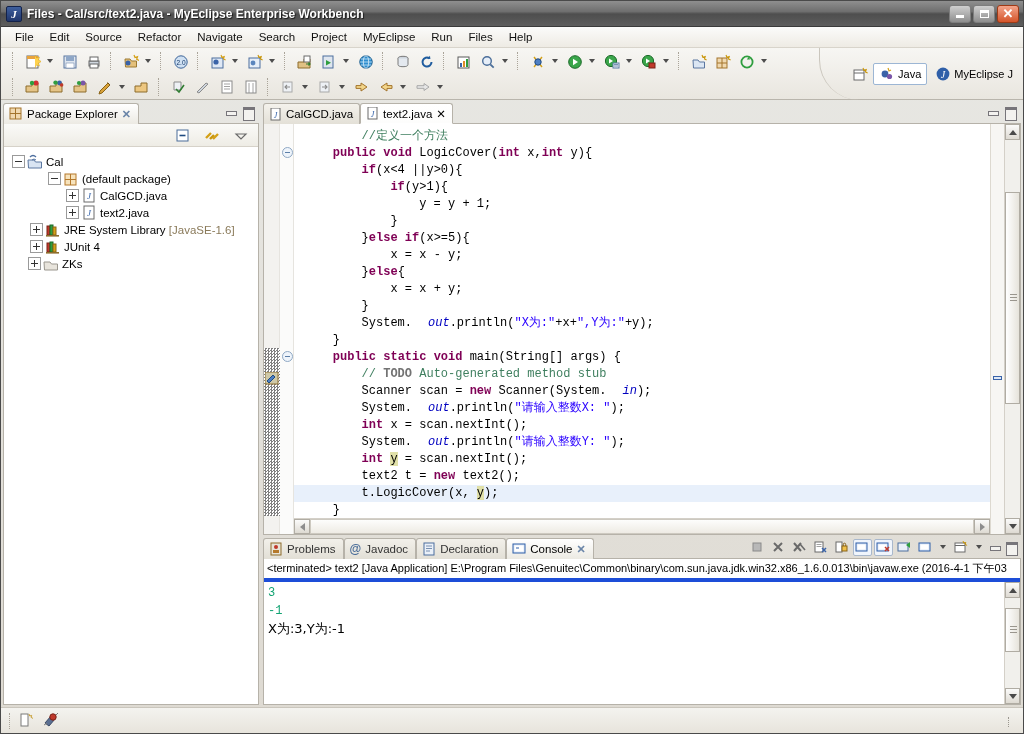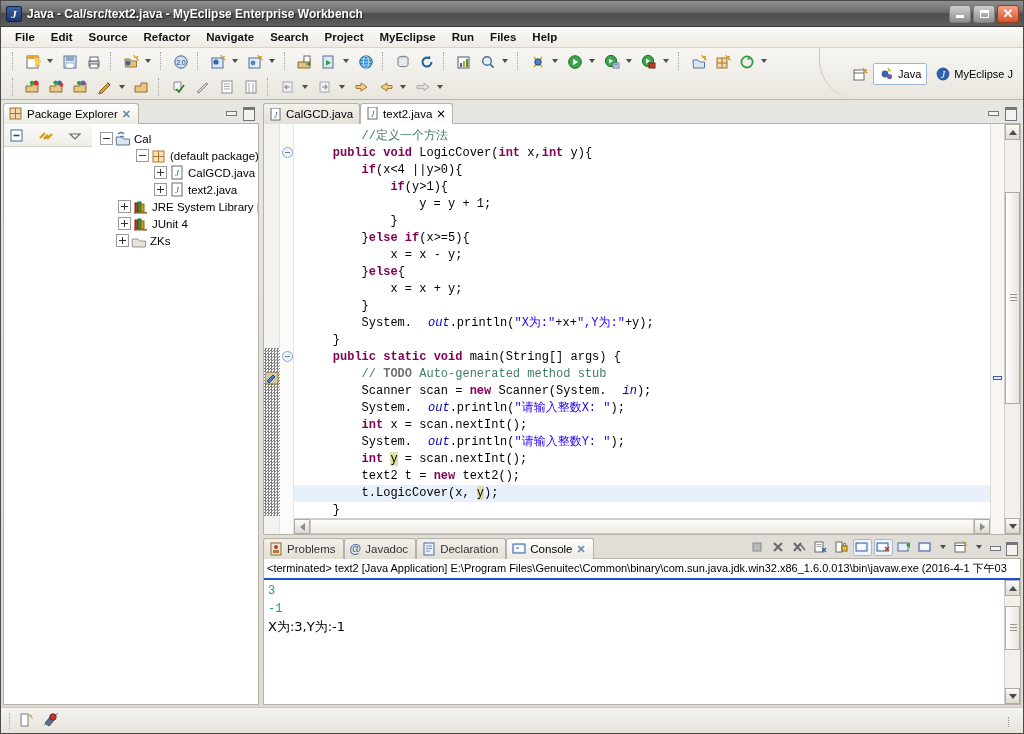--- a/index.html
+++ b/index.html
@@ -55,21 +55,21 @@
 
   
   .menubar {
     height: 21px; flex: 0 0 21px;
     display: flex; align-items: center;
     background: linear-gradient(#fbfbfa, #eeebe4);
     border-bottom: 1px solid #d8d4cb;
     padding-left: 6px;
   }
   .menu-item {
-    padding: 2px 8px; color: #111; font-size: 11.5px; white-space: nowrap; font-weight: bold;
+    padding: 2px 8px; color: #111; font-size: 11.5px; white-space: nowrap;
   }
 
   
   .toolbars {
     flex: 0 0 52px;
     background: linear-gradient(#f7f6f3, #e9e6df);
     border-bottom: 1px solid #b9b5ac;
     display: flex; flex-direction: column;
     position: relative;
   }
@@ -133,21 +133,21 @@
   .vbtns { display: flex; align-items: center; gap: 3px; padding: 0 4px 2px 0;
            border-bottom: 1px solid #b6b2a9; height: 21px; }
   .vbtn { width: 14px; height: 13px; position: relative; }
   .vbtn.minv::after { content:""; position:absolute; left:2px; bottom:3px;
     width:9px; height:3px; border:1px solid #77757a; background:#f3f2ef;}
   .vbtn.maxv::after { content:""; position:absolute; left:2px; top:1px;
     width:10px; height:10px; border:1px solid #77757a; border-top-width:3px; background:#f3f2ef;}
 
   .viewbody {
     flex: 1; min-height: 0; background: #fff;
-    border: 1px solid #b6b2a9; border-top: none; display: flex; flex-direction: row;
+    border: 1px solid #b6b2a9; border-top: none; display: flex; flex-direction: column;
   }
 
   
   .pe { width: 256px; flex: 0 0 256px; }
   .pe-toolbar {
     height: 23px; flex: 0 0 23px;
     background: linear-gradient(#fafaf8, #eeece5);
     border-bottom: 1px solid #d6d2c9;
     display: flex; align-items: center; justify-content: flex-end;
     padding-right: 6px; gap: 5px;
@@ -232,21 +232,21 @@
   
   .bottomzone { flex: 0 0 168px; display: flex; flex-direction: column; min-height: 0; }
   .console-toolbar { display: flex; align-items: center; gap: 2px; padding: 0 3px 2px 0;
                      border-bottom: 1px solid #b6b2a9; height: 21px; }
   .cbtn { width: 19px; height: 17px; position: relative; border: 1px solid transparent; border-radius: 2px; }
   .cbtn.sunken { border-color: #a9b8cc; background: #f0f5fc; }
   .console-body { flex: 1; min-height: 0; display: flex; flex-direction: column; background: #fff;
                   border: 1px solid #b6b2a9; border-top: none; }
   .console-head {
     font-size: 11px; padding: 2px 3px; white-space: nowrap; overflow: hidden;
-    border-bottom: 2px solid #1d4ed8; font-family: "Liberation Sans", sans-serif;
+    border-bottom: 4px solid #1d4ed8; font-family: "Liberation Sans", sans-serif;
   }
   .console-main { flex: 1; display: flex; min-height: 0; }
   .console-text {
     flex: 1; padding: 2px 4px; overflow: hidden; white-space: pre;
     font-family: "Liberation Mono", "DejaVu Sans Mono", monospace; font-size: 12px; line-height: 18px;
   }
   .console-text .inp { color: #12a372; }
   .console-text .out { color: #000; }
   .console-text .cn { font-family: "DejaVu Sans", sans-serif; font-size: 13px; }
 
@@ -260,21 +260,21 @@
   .sb-grip { position: absolute; right: 14px; bottom: 6px; width: 10px; height: 10px;
              border-right: 1px dotted #9a968e; }
 </style>
 </head>
 <body>
 
 <div class="app">
 
   <div class="titlebar">
     <div class="title-icon">J</div>
-    <div class="title-text">Java - Cal/src/text2.java - MyEclipse Enterprise Workbench</div>
+    <div class="title-text">Files - Cal/src/text2.java - MyEclipse Enterprise Workbench</div>
     <div class="wbtns">
       <div class="wbtn min">
           <i></i>
         </div>
       <div class="wbtn max">
           <i></i>
         </div>
       <div class="wbtn close">
           <i>✕</i>
         </div>

